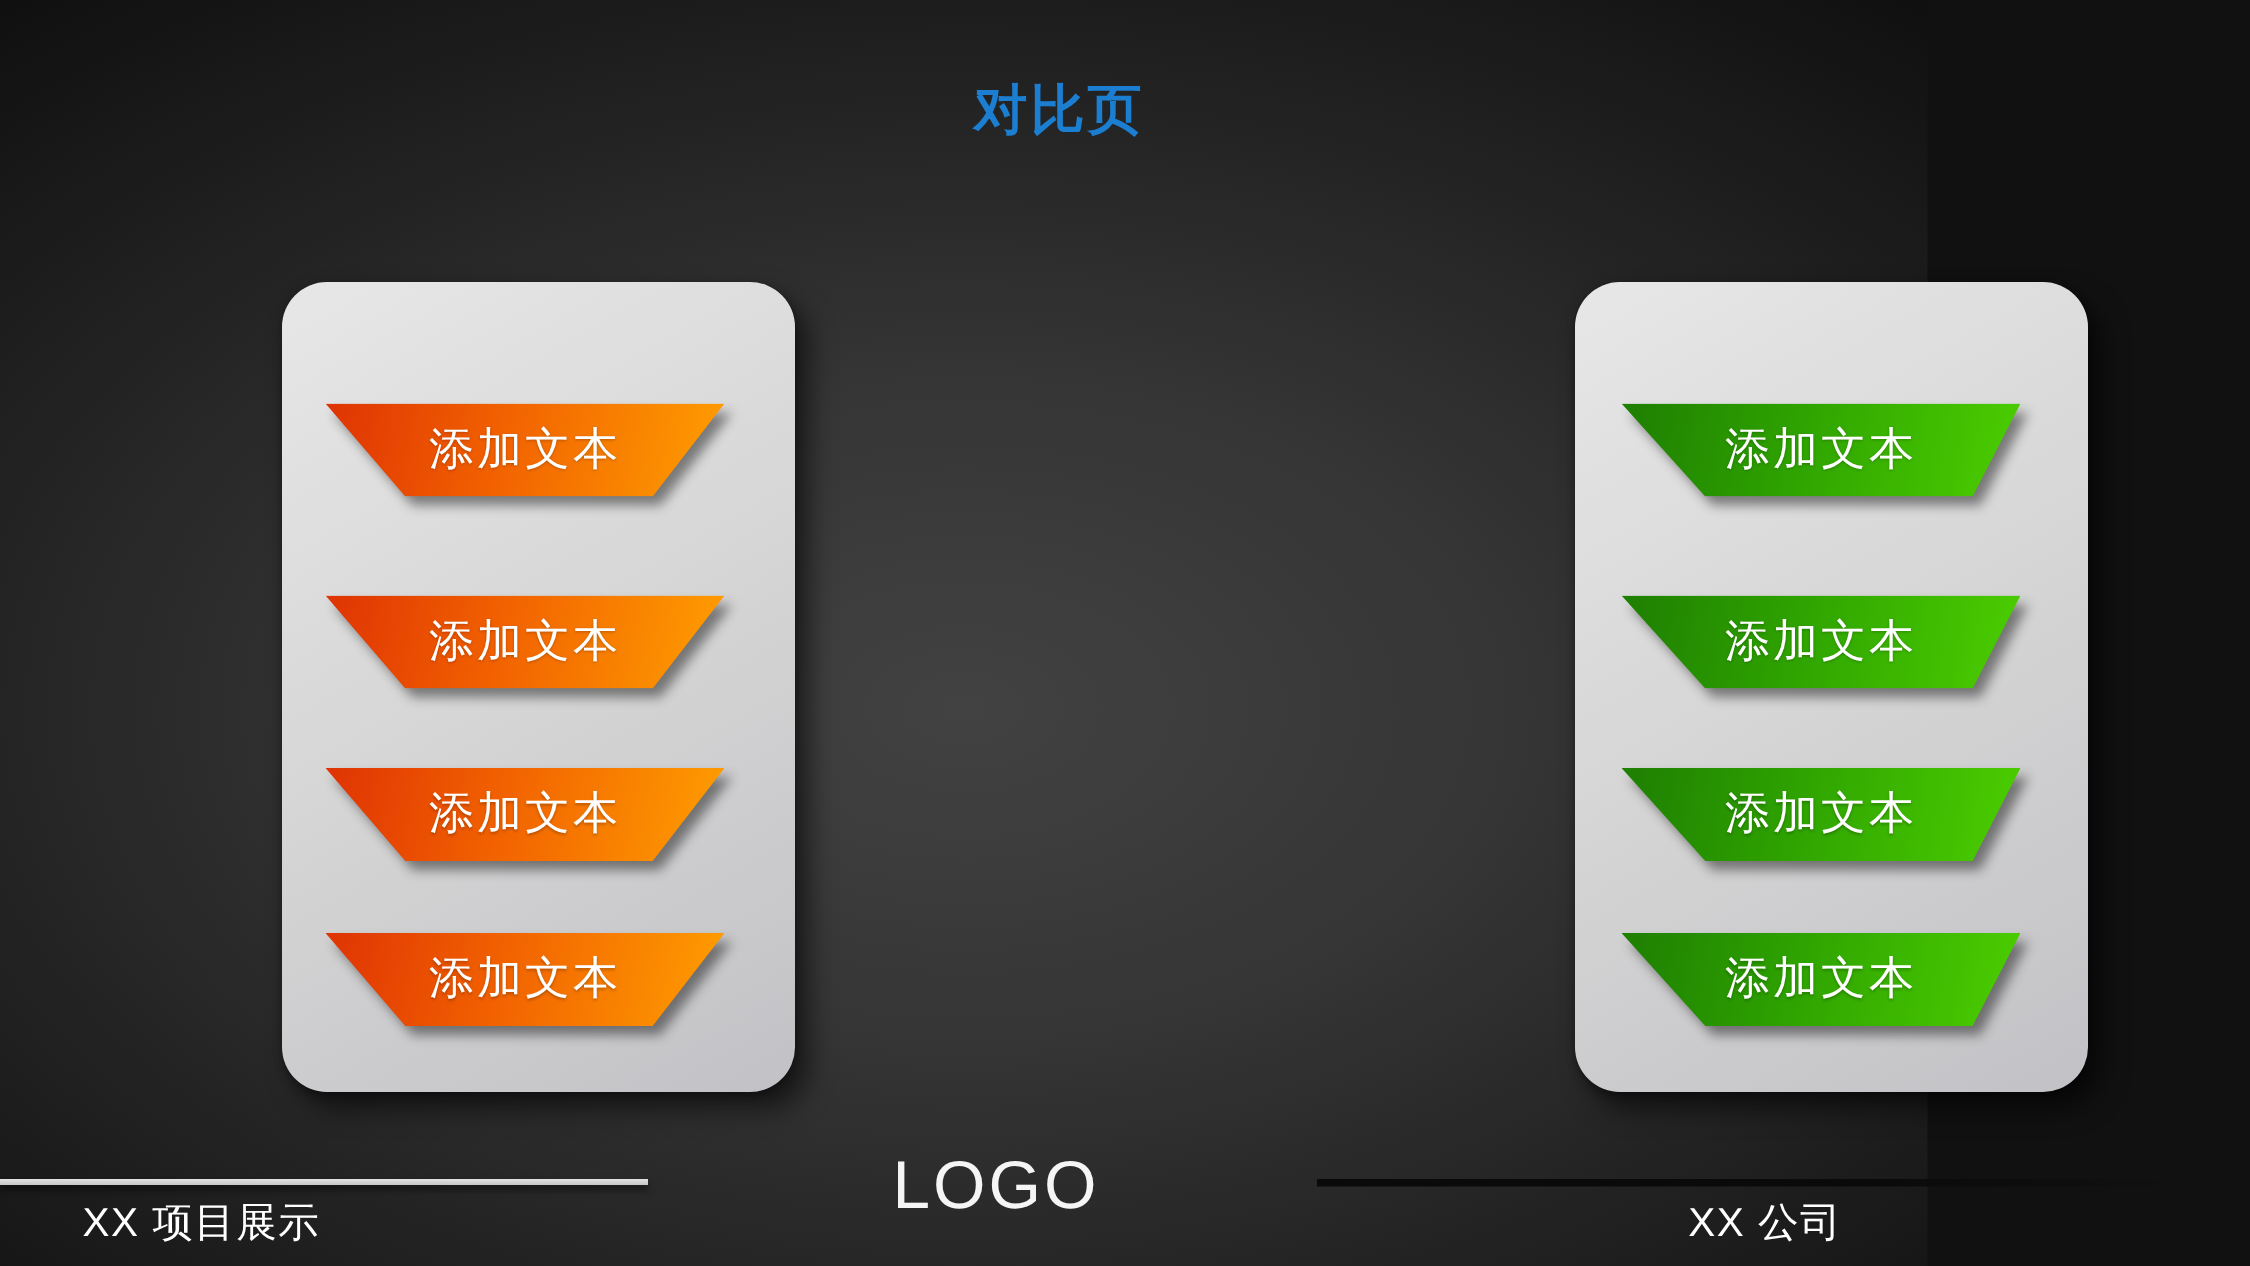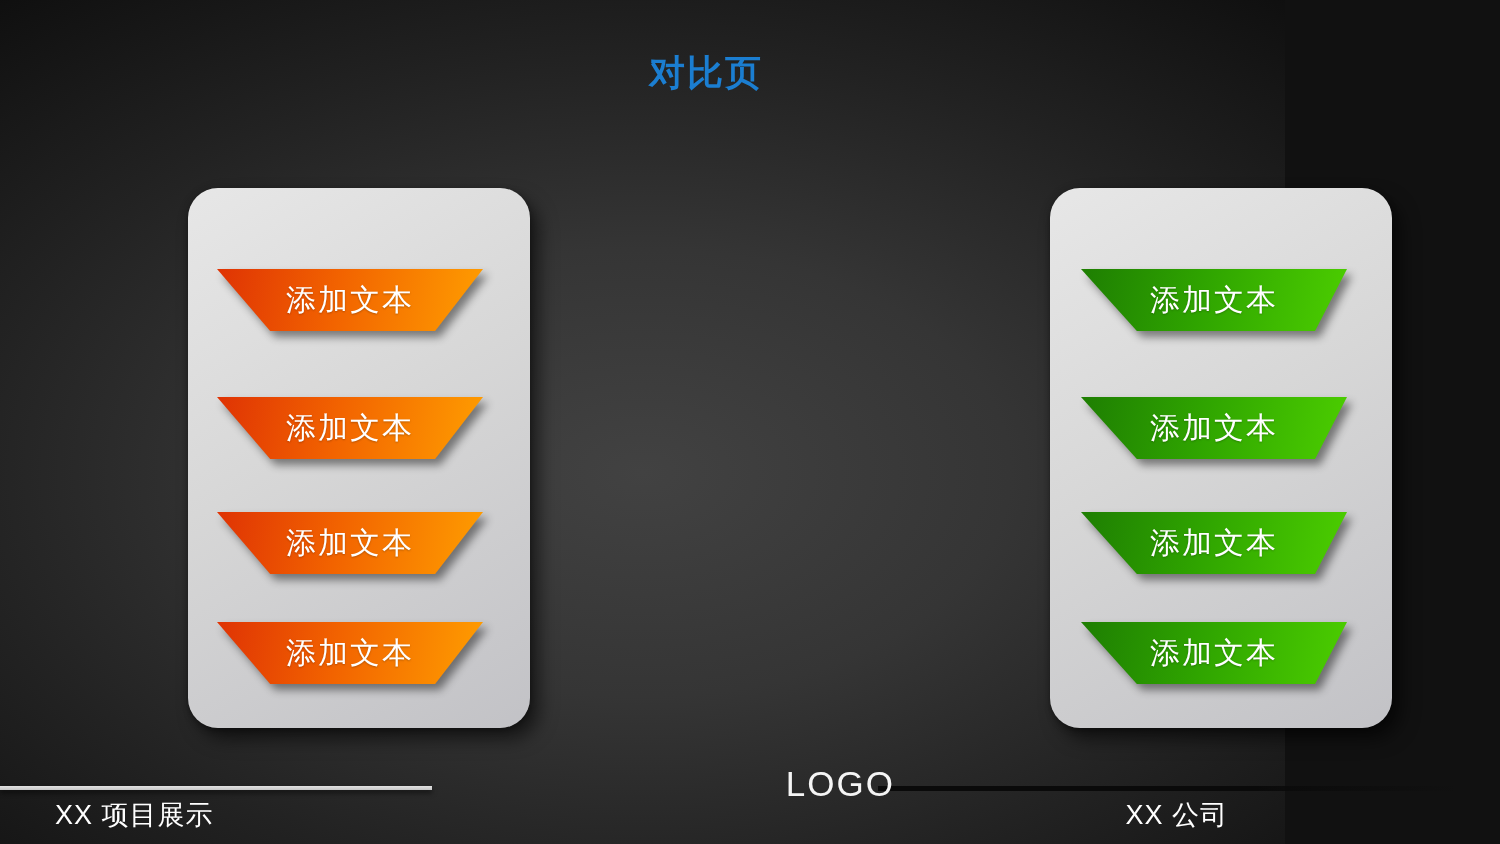--- a/index.html
+++ b/index.html
@@ -81,22 +81,22 @@
     background: linear-gradient(180deg, #e2e2e2, #c6c6c6);
     box-shadow: 0 3px 5px rgba(0,0,0,0.55);
   }
   .footer-line-right {
     position: absolute; left: 878px; top: 786px; width: 582px; height: 5px;
     background: linear-gradient(to right,
       #0a0a0a 0%, #0a0a0a 65%, rgba(10,10,10,0) 100%);
   }
   .logo {
     position: absolute; left: 595px; top: 766px; width: 300px;
-    text-align: right;
-    font-size: 35px; font-weight: 400; letter-spacing: 2px;
+    text-align: left;
+    font-size: 45px; font-weight: 400; letter-spacing: 2px;
     color: #f5f5f5; line-height: 1.05;
   }
   .footer-text {
     position: absolute; top: 801px;
     font-size: 27px; color: #ffffff; letter-spacing: 1px; line-height: 1.1; text-align: right;
   }
   .footer-text.left  { left: 55px; }
   .footer-text.right { right: 57px; }
 </style>
 </head>

